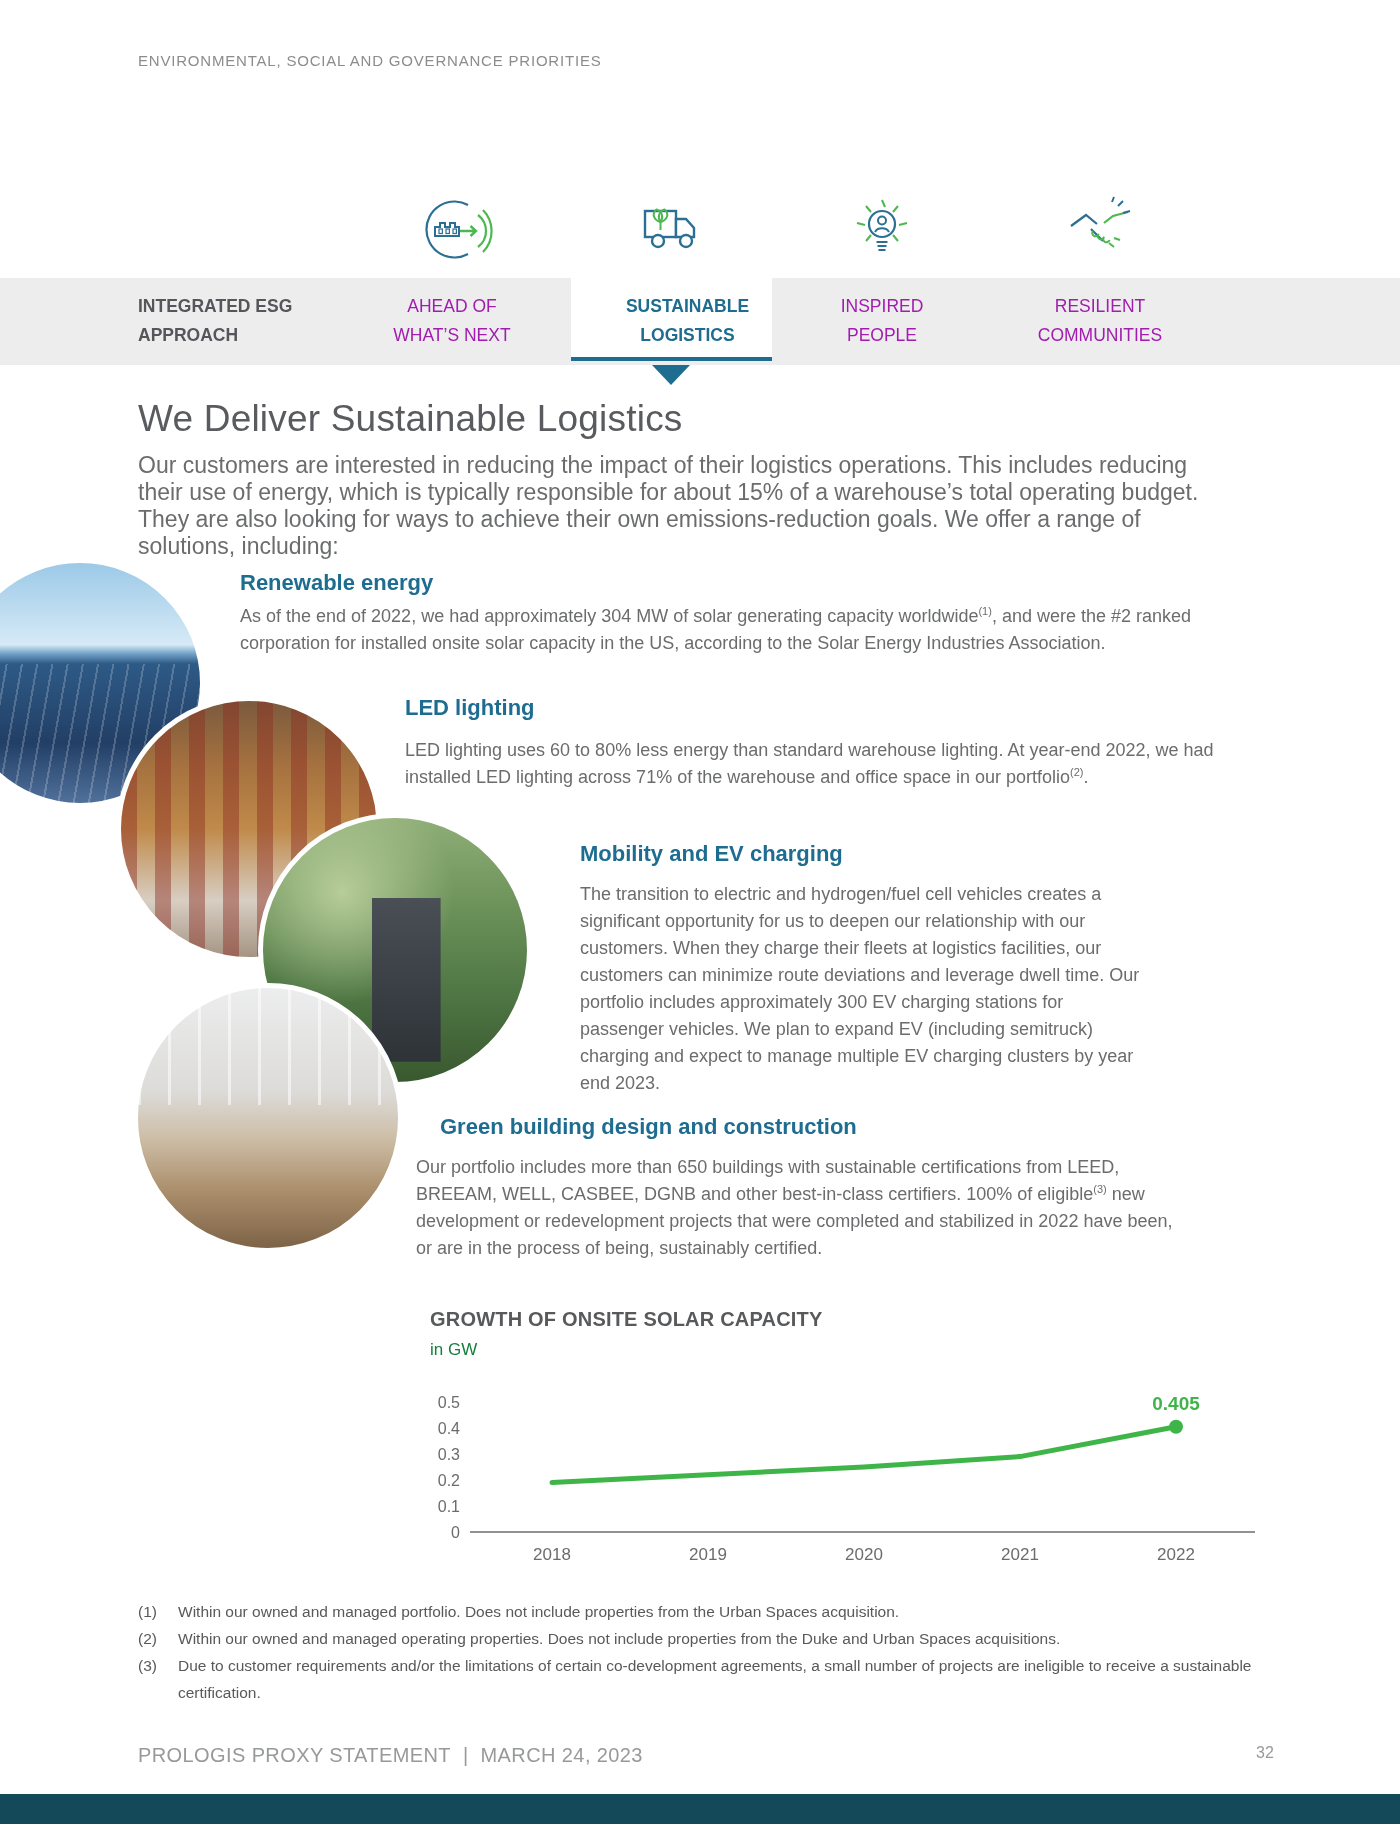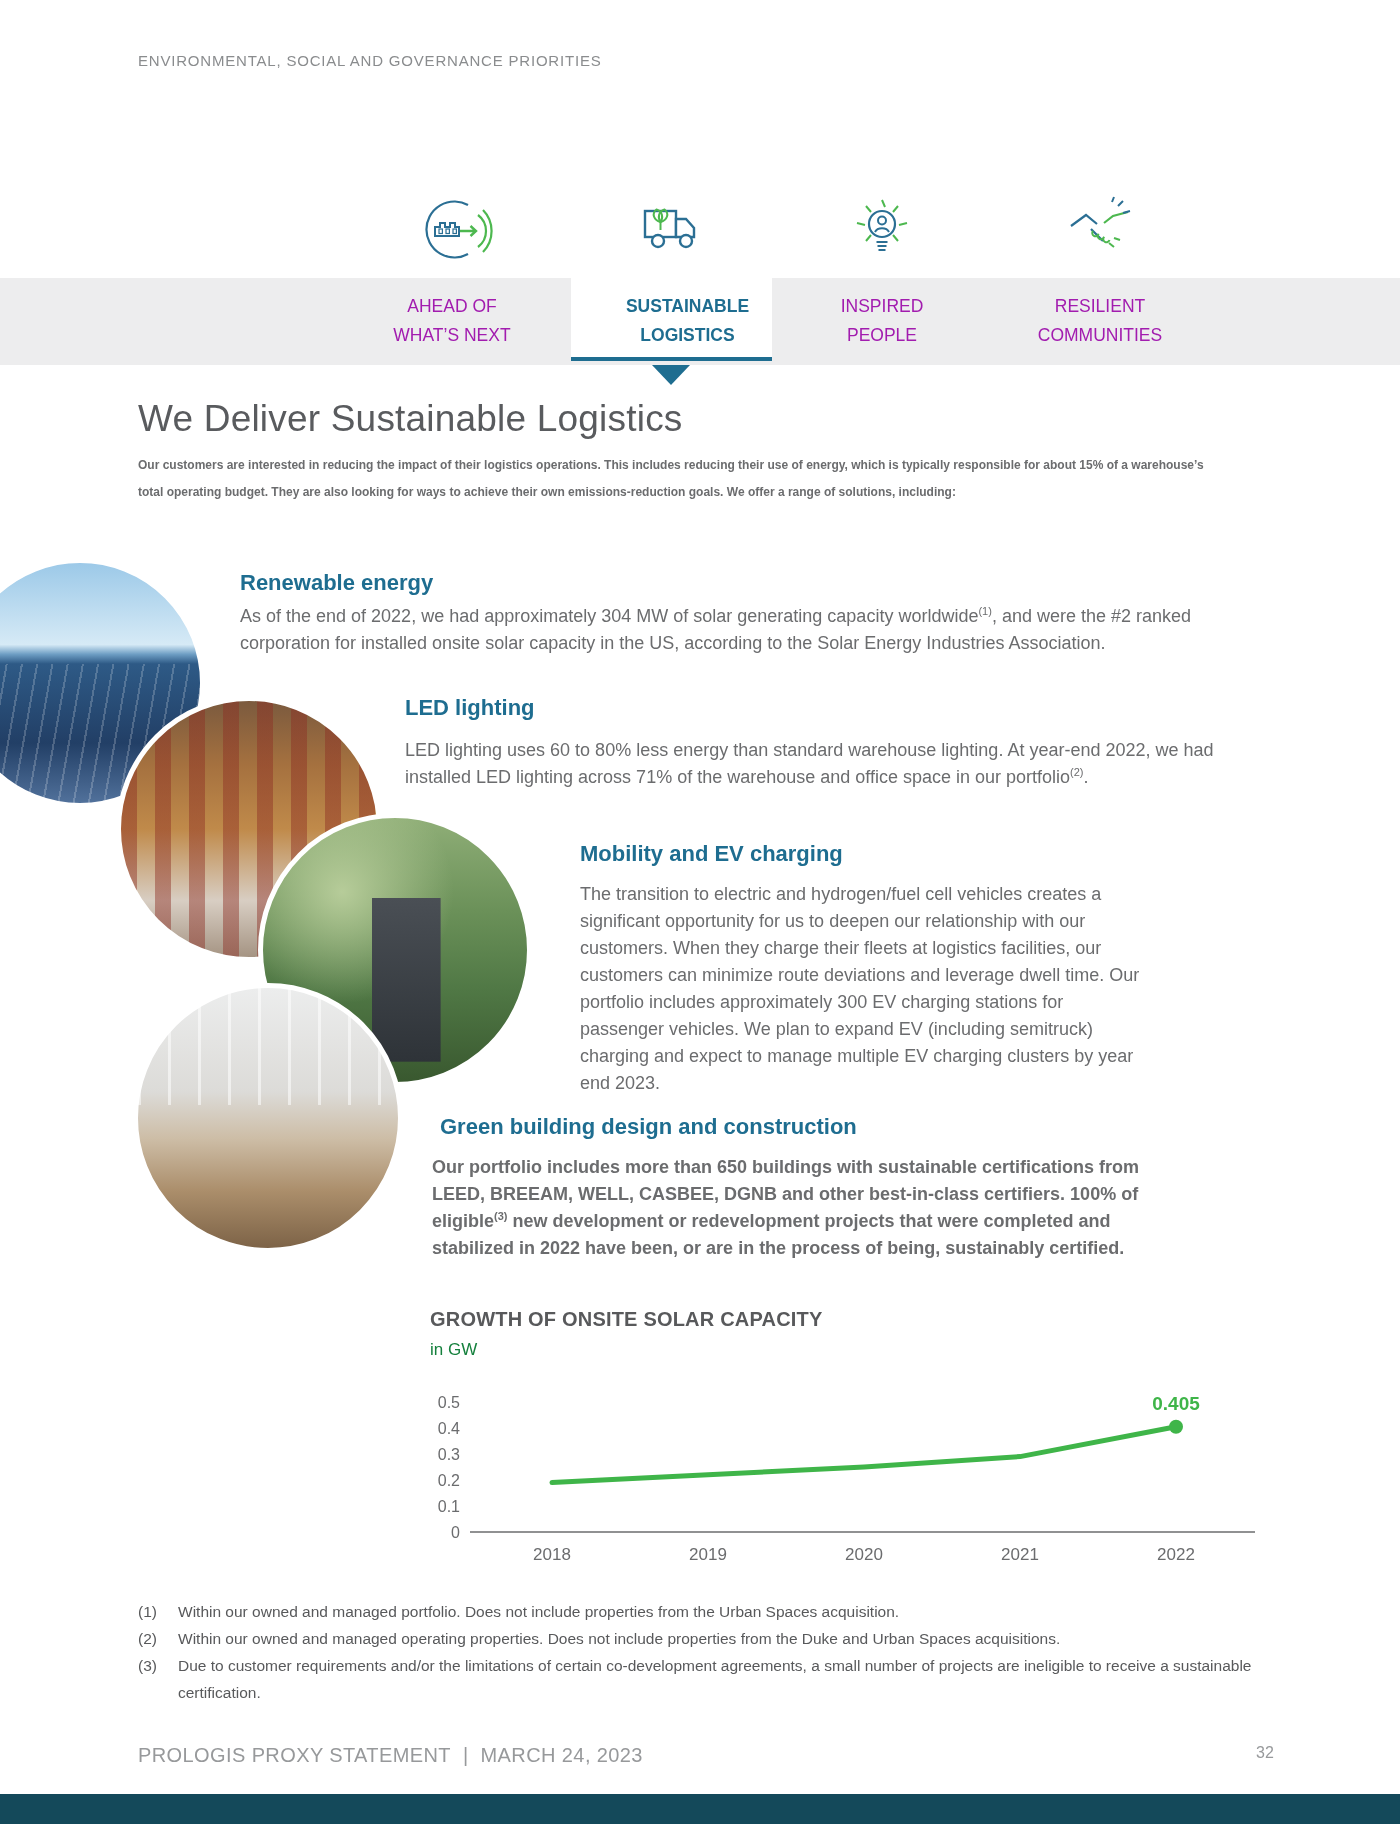--- a/index.html
+++ b/index.html
@@ -26,32 +26,32 @@
     box-sizing:border-box;padding-top:14px;text-align:center;font-size:17.5px;line-height:29px;cursor:pointer;padding-left:32px;
   }
   .tab-arrow{
     left:652px;top:365px;width:0;height:0;z-index:2;
     border-left:19px solid transparent;border-right:19px solid transparent;border-top:20px solid #1e6d90;
   }
   .tab-icon{top:196px;width:68px;height:68px;}
   .ti-2{left:422px;} .ti-3{left:637px;} .ti-4{left:848px;} .ti-5{left:1066px;}
   
   .h1{left:138px;top:398px;font-size:37px;font-weight:300;color:#595b5e;letter-spacing:.2px;}
-  .intro{left:138px;top:452px;width:1070px;font-size:12px;line-height:27px;color:#6b6c6e;font-weight:bold;}
+  .intro{left:138px;top:452px;width:1070px;font-size:23px;line-height:27px;color:#6b6c6e;}
   .sec-h{font-size:22px;font-weight:bold;color:#1e6d90;text-align:right;}
   .body{font-size:18px;line-height:27px;color:#6b6c6e;}
   sup.fn{font-size:11px;vertical-align:super;line-height:0;}
   .sh-renewable{left:240px;top:570px;}
   .sp-renewable{left:240px;top:603px;width:1010px;}
   .sh-led{left:405px;top:695px;}
   .sp-led{left:405px;top:737px;width:830px;}
   .sh-mobility{left:580px;top:841px;}
   .sp-mobility{left:580px;top:881px;width:572px;}
   .sh-green{left:440px;top:1114px;}
-  .sp-green{left:432px;top:1154px;width:758px;font-weight:bold;}
+  .sp-green{left:416px;top:1154px;width:758px;}
   
   .photo{position:absolute;border-radius:50%;border:5px solid #ffffff;box-sizing:border-box;background-repeat:no-repeat;}
   .ph-solar{left:-45px;top:558px;width:250px;height:250px;z-index:1;
     background-image:
       repeating-linear-gradient(100deg, rgba(255,255,255,.20) 0 2px, rgba(0,0,0,0) 2px 15px),
       linear-gradient(180deg,#9cc9e8 0%,#d6eaf6 34%,#6e9ec4 38%,#2e5a86 42%,#223f66 75%,#51719b 100%);
     background-size:100% 58%,100% 100%;background-position:0 100%,0 0;}
   .ph-racking{left:116px;top:696px;width:266px;height:266px;z-index:2;
     background-image:
       repeating-linear-gradient(90deg, rgba(140,45,35,.45) 0 16px, rgba(0,0,0,0) 16px 34px),
@@ -133,20 +133,24 @@
       <path d="M5 30 L20 19 l11 9" fill="none" stroke="#2b6f94" stroke-width="2.2"></path>
       <path d="M62 16 l-15 4 -9 7" fill="none" stroke="#4db84f" stroke-width="2.2"></path>
       <path d="M25 33 l12 12" fill="none" stroke="#2b6f94" stroke-width="2.2"></path>
       <path d="M27 35 a3.2 3.2 0 1 0 5.5 3 a3.2 3.2 0 1 0 5.5 3 a3.2 3.2 0 1 0 5.5 3" fill="none" stroke="#4db84f" stroke-width="2"></path>
       <path d="M52 10 l5 -5 M57 17 l7 -2 M46 6 l2 -5" fill="none" stroke="#2b6f94" stroke-width="2"></path>
       <path d="M43 47 l5 4 M48 42 l6 2" fill="none" stroke="#4db84f" stroke-width="2"></path>
     </svg>
   </div>
 
   <div class="abs tabbar"></div>
+  <div class="abs tab tab-first">
+    <span class="l1">INTEGRATED ESG</span>
+    <span class="l2">APPROACH</span>
+  </div>
   <div class="abs tab tab-2">
     <span class="l1">AHEAD OF</span>
     <span class="l2">WHAT’S NEXT</span>
   </div>
   <div class="abs tab-active">
     <span class="l1" style="display:block">SUSTAINABLE</span>
     <span class="l2" style="display:block">LOGISTICS</span>
   </div>
   <div class="abs tab tab-4">
     <span class="l1">INSPIRED</span>

